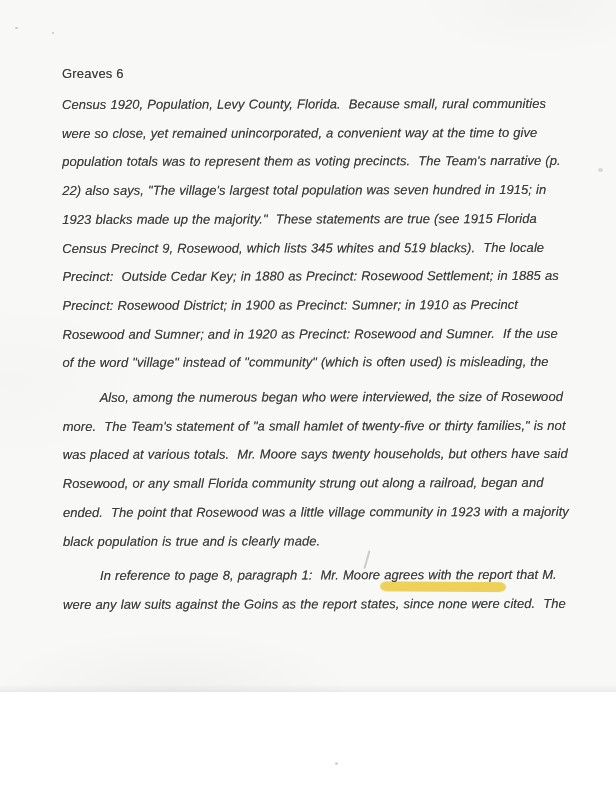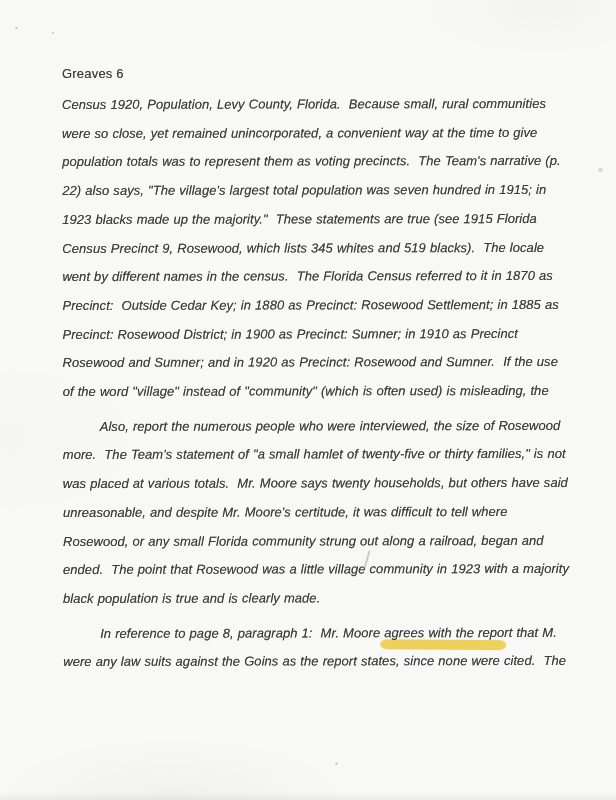--- a/index.html
+++ b/index.html
@@ -2,21 +2,21 @@
 <html style="--paper: #f8f8f7; --ink: #3d3d3d; --hl: #eac21c;"><head>
 <meta charset="utf-8">
 <style>
   html, body {
     margin: 0; padding: 0;
     width: 616px; height: 800px;
     overflow: hidden;
   }
   .page {
     position: relative;
-    width: 616px; height: 800px;
+    width: 616px; height: 692px;
     background:
       radial-gradient(180px 70px at 88% 1%, rgba(0,0,0,0.018), transparent 70%),
       radial-gradient(260px 90px at 28% 100%, rgba(0,0,0,0.03), transparent 70%),
       radial-gradient(200px 120px at 2% 55%, rgba(0,0,0,0.012), transparent 70%),
       var(--paper, #f8f8f7);
     font-family: "Liberation Sans", "DejaVu Sans", sans-serif;
     color: var(--ink, #3d3d3d);
   }
   .header {
     position: absolute;
@@ -94,31 +94,29 @@
   <div class="header">Greaves 6</div>
 
   <div class="body">
       <div class="para">
         <div class="line">Census 1920, Population, Levy County, Florida.  Because small, rural communities</div>
         <div class="line">were so close, yet remained unincorporated, a convenient way at the time to give</div>
         <div class="line">population totals was to represent them as voting precincts.  The Team's narrative (p.</div>
         <div class="line">22) also says, "The village's largest total population was seven hundred in 1915; in</div>
         <div class="line">1923 blacks made up the majority."  These statements are true (see 1915 Florida</div>
         <div class="line">Census Precinct 9, Rosewood, which lists 345 whites and 519 blacks).  The locale</div>
-        <div class="line">went by different names in the census.  The Florida Census referred to it in 1870 as</div>
         <div class="line">Precinct:  Outside Cedar Key; in 1880 as Precinct: Rosewood Settlement; in 1885 as</div>
         <div class="line">Precinct: Rosewood District; in 1900 as Precinct: Sumner; in 1910 as Precinct</div>
         <div class="line">Rosewood and Sumner; and in 1920 as Precinct: Rosewood and Sumner.  If the use</div>
         <div class="line">of the word "village" instead of "community" (which is often used) is misleading, the</div>
       </div>
       <div class="para indent gap">
-        <div class="line">Also, report the numerous people who were interviewed, the size of Rosewood</div>
+        <div class="line">Also, among the numerous began who were interviewed, the size of Rosewood</div>
         <div class="line">more.  The Team's statement of "a small hamlet of twenty-five or thirty families," is not</div>
         <div class="line">was placed at various totals.  Mr. Moore says twenty households, but others have said</div>
-        <div class="line">unreasonable, and despite Mr. Moore's certitude, it was difficult to tell where</div>
         <div class="line">Rosewood, or any small Florida community strung out along a railroad, began and</div>
         <div class="line">ended.  The point that Rosewood was a little village community in 1923 with a majority</div>
         <div class="line">black population is true and is clearly made.</div>
       </div>
       <div class="para indent gap">
         <div class="line">In reference to page 8, paragraph 1:  Mr. Moore <span class="marked" style="--off: 14px; --th: 10px; --rot: 0.5deg; --bl: -4px; --br: -2px;">agrees with the repo</span>rt that M.</div>
         <div class="line">were any law suits against the Goins as the report states, since none were cited.  The</div>
       </div>
     </div>
 

